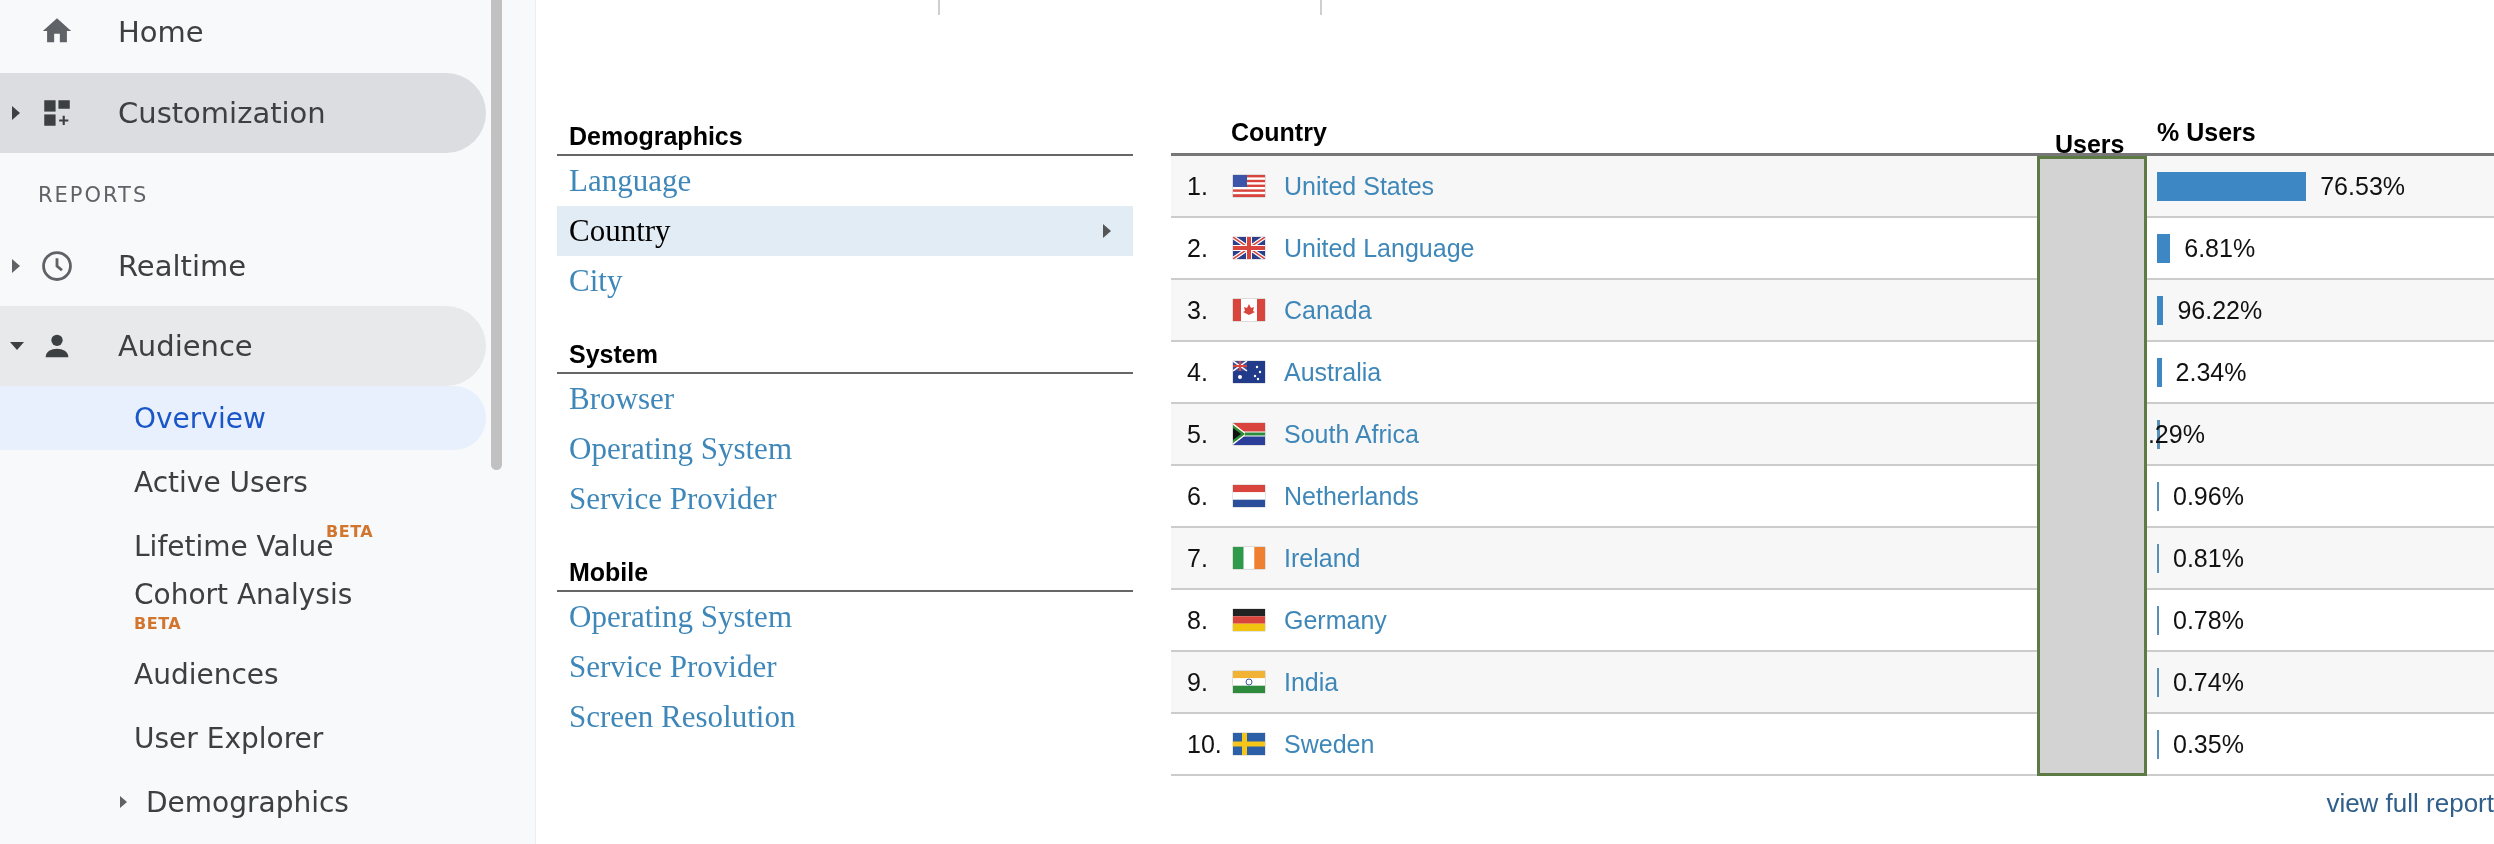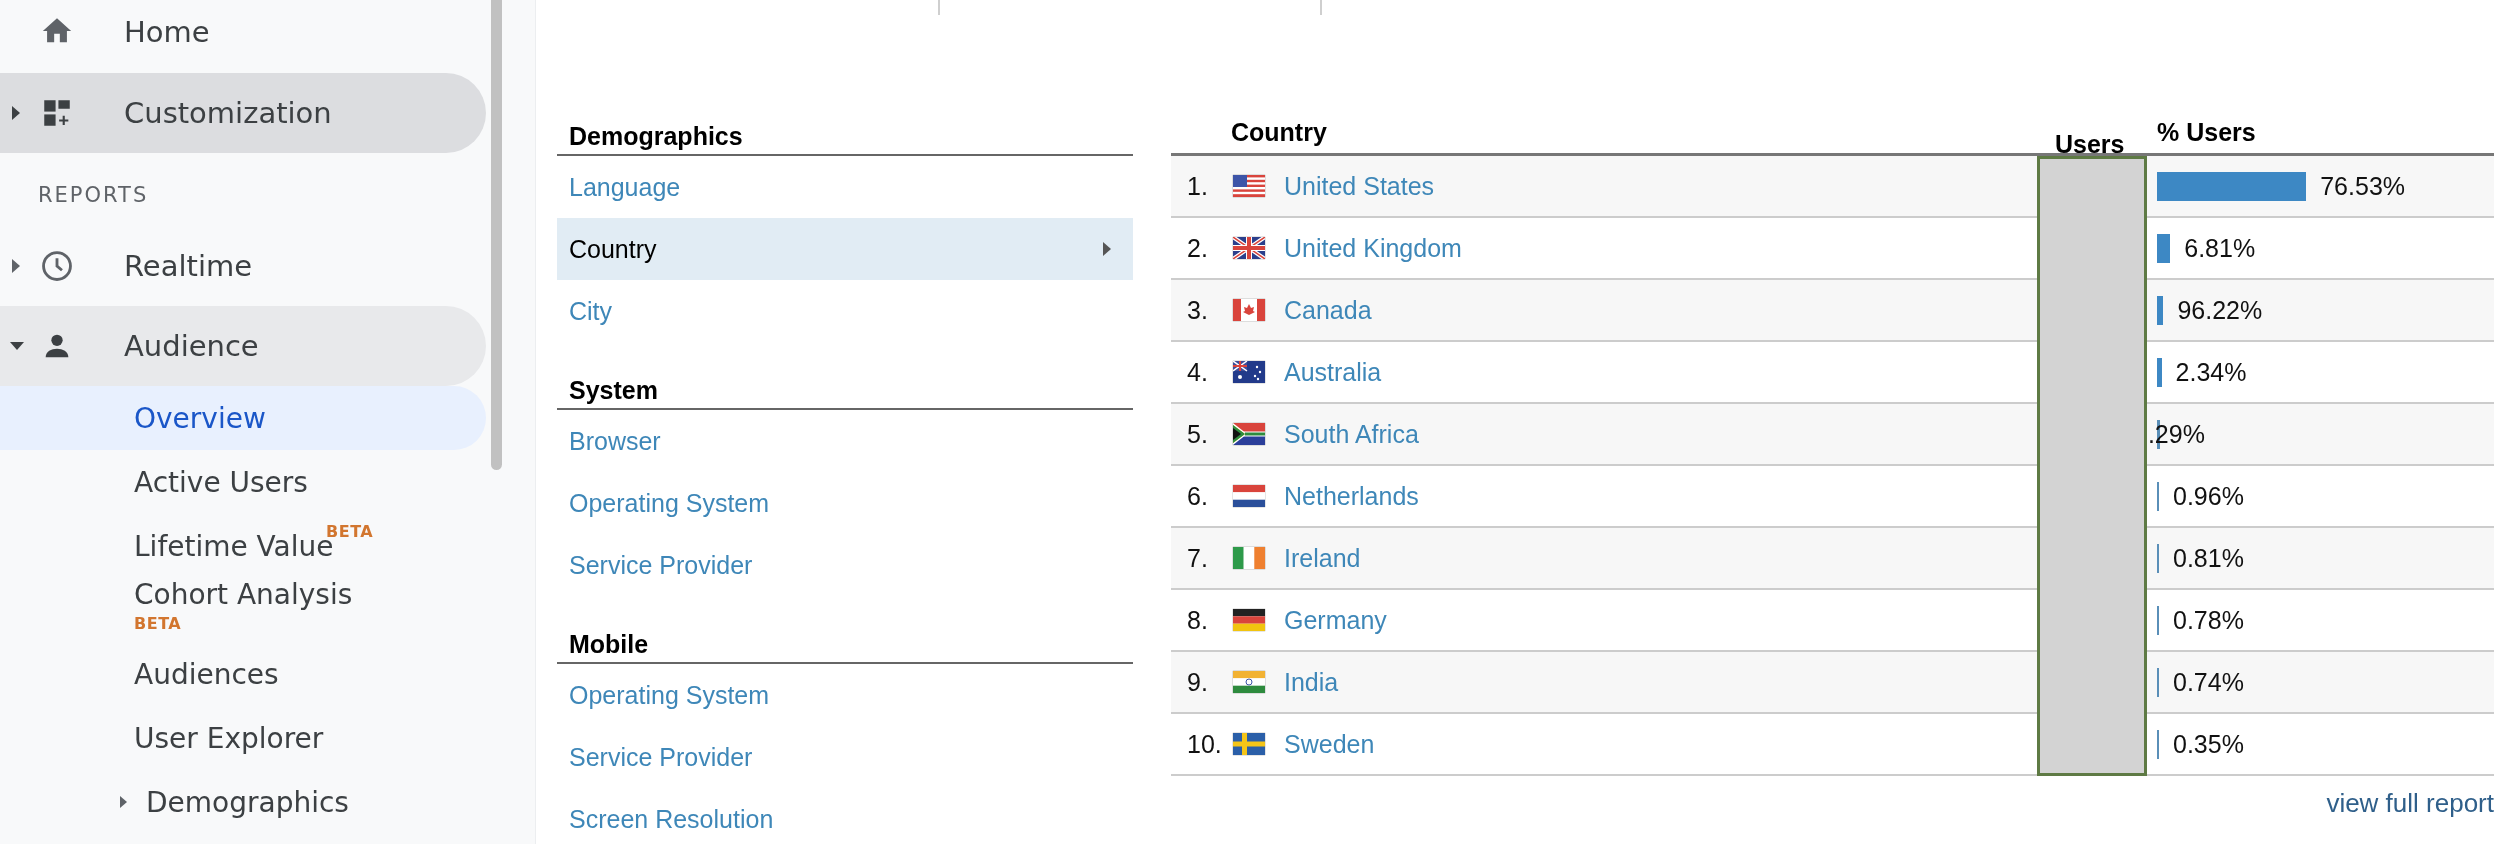--- a/index.html
+++ b/index.html
@@ -18,21 +18,21 @@
     }
     .nav-item.shaded { background: #dcdde0; }
     .nav-item.shaded-light { background: #e8e9eb; }
     .nav-item .caret {
       position: absolute; left: 12px; width: 0; height: 0;
     }
     .caret.right { border-top: 7px solid transparent; border-bottom: 7px solid transparent; border-left: 8px solid #3c4043; }
     .caret.down { border-left: 7px solid transparent; border-right: 7px solid transparent; border-top: 8px solid #3c4043; left: 10px; }
     .nav-item .icon { position: absolute; left: 40px; width: 34px; height: 34px; }
     .nav-item .label {
-      position: absolute; left: 124px; font-size: 29px; color: #3c4043;
+      position: absolute; left: 118px; font-size: 29px; color: #3c4043;
       font-family: "DejaVu Sans", sans-serif;
     }
     .section-label {
       position: absolute; left: 38px; top: 183px; font-size: 21px;
       letter-spacing: 2px; color: #5f6368; font-family: "DejaVu Sans", sans-serif;
     }
     .sub-item {
       position: absolute; left: 0; width: 486px; height: 64px;
       display: flex; align-items: center; cursor: pointer;
       border-radius: 0 32px 32px 0;
@@ -59,22 +59,22 @@
     .top-divider { position: absolute; top: 0; width: 2px; height: 15px; background: #cfcfcf; }
 
     
     .dim-panel { position: absolute; left: 20px; top: 112px; width: 576px; }
     .dim-heading {
       height: 44px; padding-left: 12px; font-size: 25px; font-weight: bold; color: #000;
       border-bottom: 2px solid #666; display: flex; align-items: center; padding-top: 6px;
       font-family: "Liberation Sans", sans-serif;
     }
     .dim-link {
-      height: 62px; display: flex; align-items: center; padding-left: 12px;
-      font-size: 25px; color: #3e87b8; cursor: pointer; position: relative;
+      height: 50px; display: flex; align-items: center; padding-left: 12px;
+      font-size: 31px; color: #3e87b8; cursor: pointer; position: relative; font-family: Liberation Serif, serif;
     }
     .dim-link.selected { background: #e1ecf4; color: #000; }
     .dim-link .arrow {
       position: absolute; right: 22px; width: 0; height: 0;
       border-top: 7px solid transparent; border-bottom: 7px solid transparent;
       border-left: 8px solid #555;
     }
     .dim-spacer { height: 24px; }
 
     
@@ -234,21 +234,21 @@
           <span class="rank">2.</span>
           <span class="flag"><svg viewBox="0 0 32 22" width="32" height="22">
               <rect width="32" height="22" fill="#2b3f8c"></rect>
               <path d="M0 0L32 22M32 0L0 22" stroke="#fff" stroke-width="4"></path>
               <path d="M0 0L32 22M32 0L0 22" stroke="#d9443c" stroke-width="1.5"></path>
               <rect x="13" width="6" height="22" fill="#fff"></rect>
               <rect y="8" width="32" height="6" fill="#fff"></rect>
               <rect x="14" width="4" height="22" fill="#d9443c"></rect>
               <rect y="9" width="32" height="4" fill="#d9443c"></rect>
             </svg></span>
-          <span class="country">United Kingdom</span>
+          <span class="country">United Language</span>
           <span class="bar" style="width:13.279499999999999px;"></span>
           <span class="pct" style="left:1013.2795px;">6.81%</span>
         </div>
         <div class="tbl-row odd">
           <span class="rank">3.</span>
           <span class="flag"><svg viewBox="0 0 32 22" width="32" height="22">
               <rect width="32" height="22" fill="#fff"></rect>
               <rect width="8" height="22" fill="#d9443c"></rect>
               <rect x="24" width="8" height="22" fill="#d9443c"></rect>
               <path d="M16 5l2 4 3-1-1 4 2 1-6 3-6-3 2-1-1-4 3 1z" fill="#d9443c"></path>

